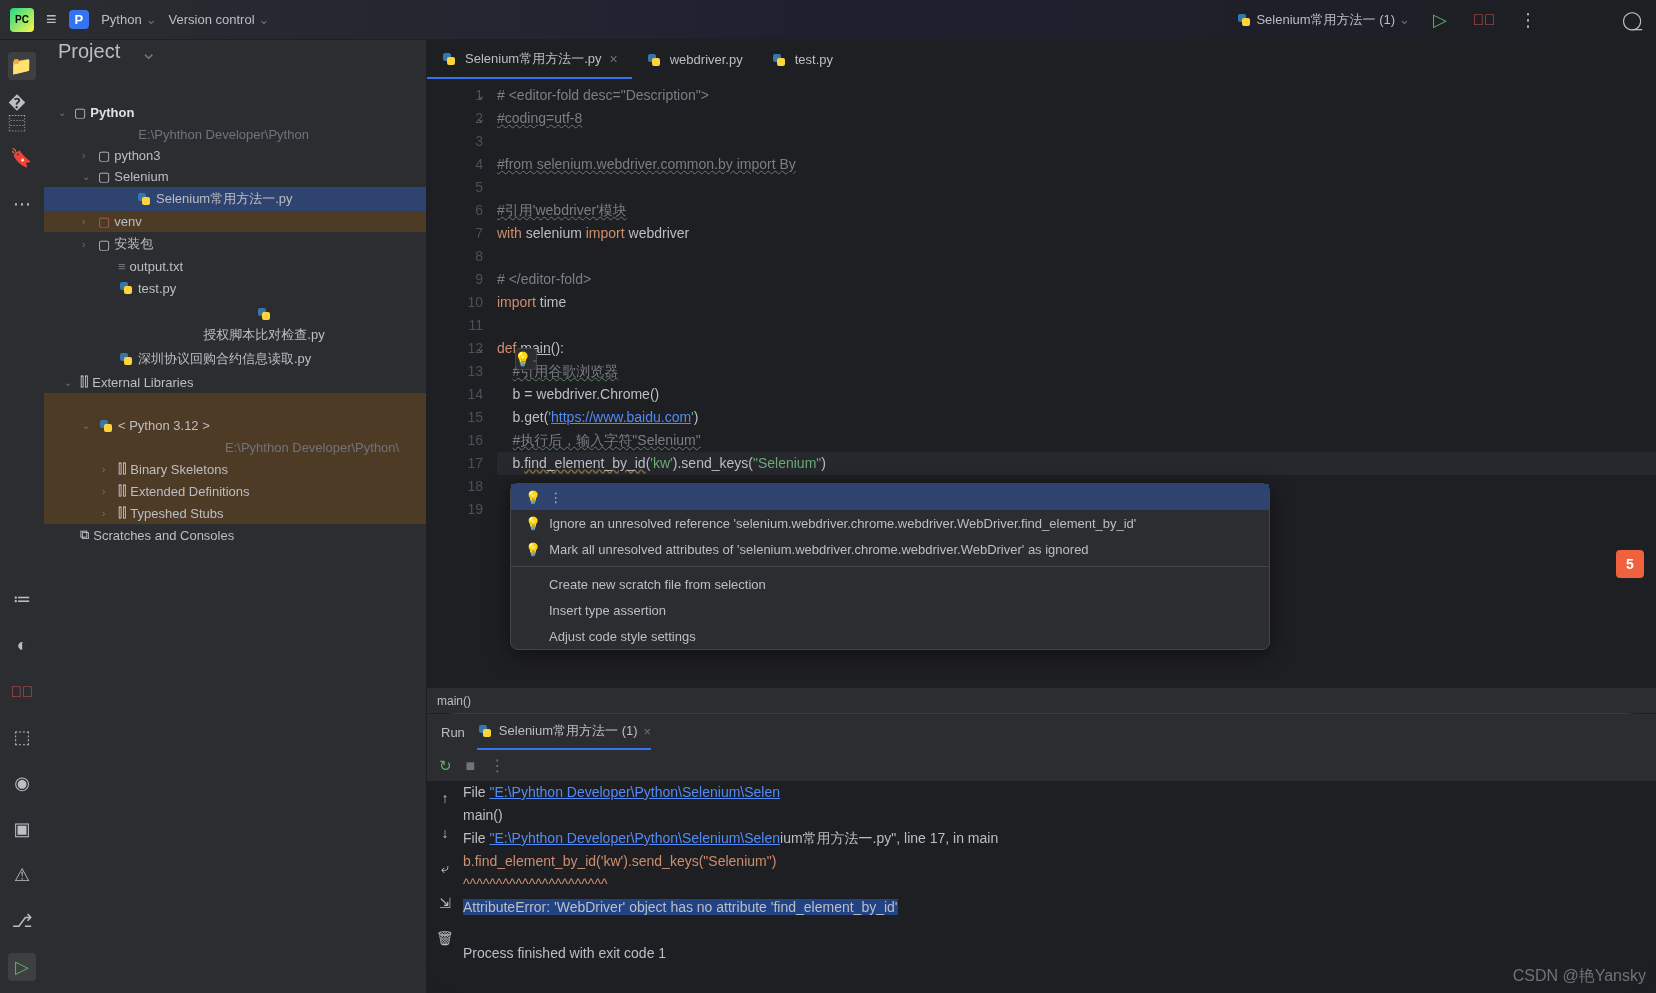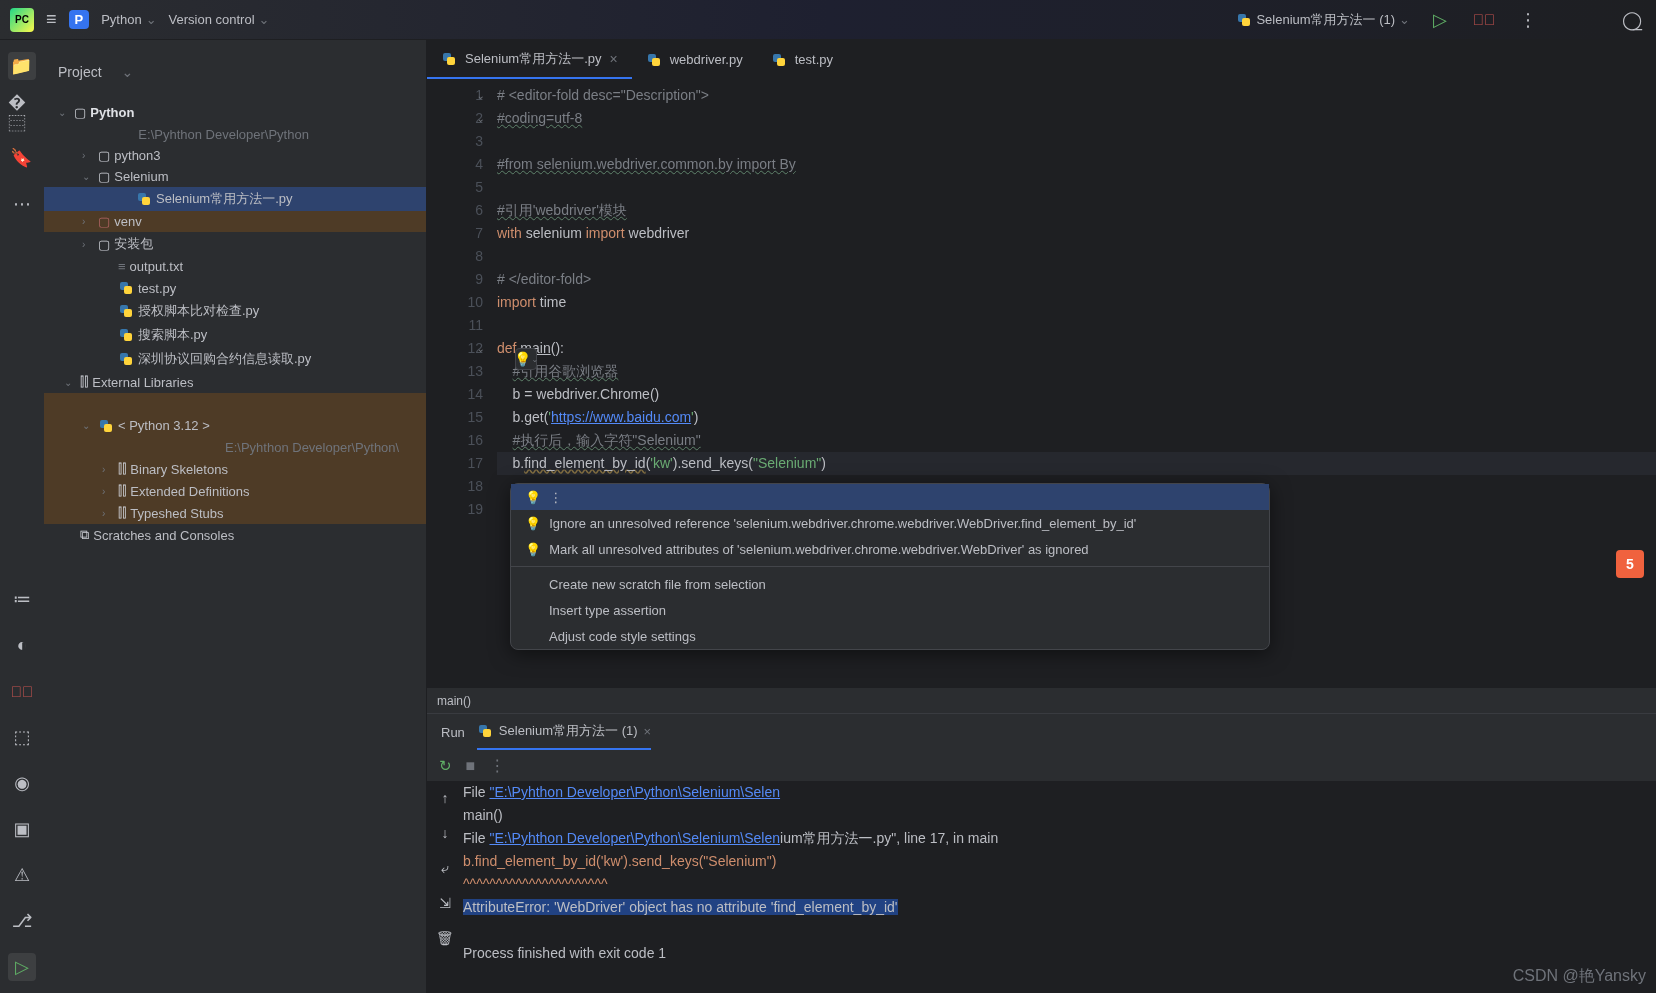--- a/index.html
+++ b/index.html
@@ -12,21 +12,21 @@
 .top-right { margin-left: auto; display: flex; align-items: center; gap: 16px; }
 .py-icon-small { width:16px; height:16px; display:inline-block; position:relative; }
 .py-icon-small::before { content:''; position:absolute; width:8px; height:8px; background:#3776ab; border-radius:2px; top:2px; left:2px; }
 .py-icon-small::after { content:''; position:absolute; width:8px; height:8px; background:#ffd43b; border-radius:2px; bottom:2px; right:2px; }
 .main-area { display: flex; height: calc(100% - 40px); }
 .left-rail { width: 44px; background: #2b2d30; display: flex; flex-direction: column; align-items: center; padding-top: 12px; gap: 18px; }
 .rail-icon { color: #bcbec4; font-size: 18px; cursor: pointer; width: 28px; height: 28px; display: flex; align-items: center; justify-content: center; }
 .rail-icon.active { background: #3d3f41; border-radius: 4px; }
 .rail-bottom { margin-top: auto; display: flex; flex-direction: column; gap: 18px; padding-bottom: 12px; align-items: center; }
 .project-panel { width: 383px; background: #2b2d30; border-right: 1px solid #1e1f22; display: flex; flex-direction: column; }
-.project-header { height: 40px; display: flex; align-items: flex-end; padding: 0 14px; font-size: 14px; gap: 20px; }
+.project-header { height: 40px; display: flex; align-items: flex-start; padding: 0 14px; font-size: 20px; gap: 20px; }
 .project-tree { flex: 1; overflow-y: auto; font-size: 13px; }
 .tree-item { display: flex; align-items: center; padding: 3px 0 3px 14px; gap: 4px; cursor: pointer; white-space: nowrap; }
 .tree-item.selected { background: #2e436e; }
 .tree-item.highlight { background: #4e3b26; }
 .tree-chevron { width: 12px; color: #6f737a; font-size: 10px; }
 .folder-icon { color: #ced0d6; }
 .folder-icon.excl { color: #b46565; }
 .dim-text { color: #6f737a; margin-top: 44px; }
 .content-area { flex: 1; display: flex; flex-direction: column; }
 .editor-tabs { height: 40px; background: #1e1f22; display: flex; align-items: center; border-bottom: 1px solid #1e1f22; }
@@ -41,21 +41,21 @@
 .code-line { height: 23px; line-height: 23px; white-space: pre; }
 .code-line.cur { background: #26282e; }
 .c-comment { color: #7a7e85; }
 .c-comment-u { color: #7a7e85; text-decoration: underline wavy #5f826b; text-decoration-thickness:1px; }
 .c-kw { color: #cf8e6d; }
 .c-str { color: #6aab73; }
 .c-str-link { color: #548af7; text-decoration: underline; }
 .c-func { color: #bcbec4; text-decoration: underline; }
 .c-warn { text-decoration: underline wavy #857042; }
 .breadcrumb { height: 26px; background: #2b2d30; display: flex; align-items: center; padding: 0 10px; font-size: 12px; color: #bcbec4; border-top: 1px solid #1e1f22; }
-.run-panel { height: 280px; background: #1e1f22; border-top: 1px solid #393b40; display: flex; }
+.run-panel { height: 280px; background: #1e1f22; border-top: 1px solid #393b40; display: flex; border-radius: 30px; }
 .run-content { flex: 1; display: flex; flex-direction: column; }
 .run-subtabs { display: flex; align-items: center; height: 36px; gap: 12px; padding: 0 14px; background:#2b2d30; }
 .run-tab-item { font-size: 13px; display: flex; align-items: center; gap: 6px; height: 100%; }
 .run-tab-item.active { border-bottom: 2px solid #3574f0; }
 .run-toolbar { display: flex; align-items: center; gap: 14px; padding: 6px 12px; background:#2b2d30; }
 .run-output { flex: 1; padding: 0 10px 0 0; font-family: 'JetBrains Mono', 'Consolas', monospace; font-size: 14px; line-height: 23px; display:flex; }
 .run-out-gutter { width: 36px; display:flex; flex-direction:column; align-items:center; gap:12px; padding-top:6px; }
 .run-out-text { flex:1; }
 .out-link { color: #548af7; text-decoration: underline; }
 .out-err { color: #cf8e6d; }
@@ -161,29 +161,24 @@
           <div class="tree-item" style="padding-left: 58px;">
             <span class="tree-chevron"></span>
             <span style="color:#6f737a">≡</span>
             <span>output.txt</span>
           </div>
           <div class="tree-item" style="padding-left: 58px;">
             <span class="tree-chevron"></span>
             <span class="py-icon-small"></span>
             <span>test.py</span>
           </div>
-          <div class="tree-item" style="padding-left: 58px;">
+          <div class="tree-item" style="padding-left: 58px; flex-direction: column;">
             <span class="tree-chevron"></span>
             <span class="py-icon-small"></span>
             <span>授权脚本比对检查.py</span>
-          </div>
-          <div class="tree-item" style="padding-left: 58px;">
-            <span class="tree-chevron"></span>
-            <span class="py-icon-small"></span>
-            <span>搜索脚本.py</span>
           </div>
           <div class="tree-item" style="padding-left: 58px;">
             <span class="tree-chevron"></span>
             <span class="py-icon-small"></span>
             <span>深圳协议回购合约信息读取.py</span>
           </div>
           <div class="tree-item" style="padding-left: 20px;">
             <span class="tree-chevron">⌄</span>
             <span style="color:#ced0d6">⫿⫿</span>
             <span>External Libraries</span>

